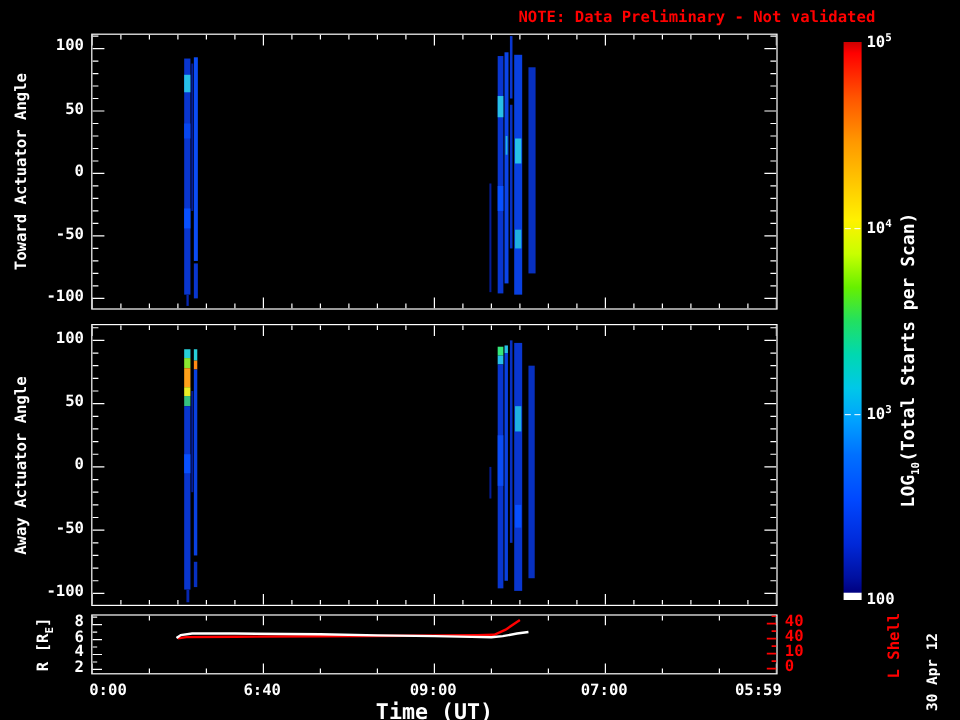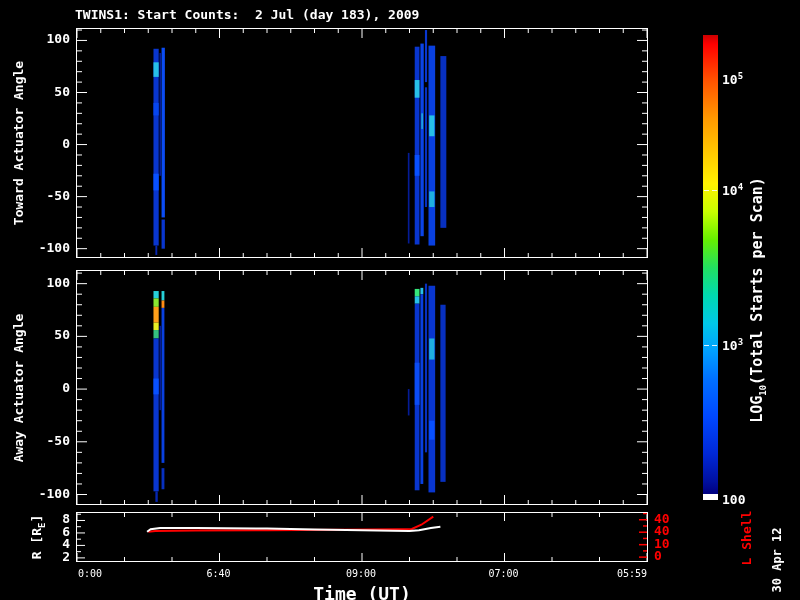--- a/index.html
+++ b/index.html
@@ -11,35 +11,35 @@
   .panel{position:absolute;border:1px solid #fff;box-sizing:border-box;background:#000;}
   #panel1{left:76px;top:28px;width:572px;height:230px;}
   #panel2{left:76px;top:270px;width:572px;height:235px;}
   #panel3{left:76px;top:512px;width:572px;height:50px;}
   .panel svg{position:absolute;left:0;top:0;display:block;}
   .rot{position:absolute;transform:translate(-50%,-50%) rotate(-90deg);white-space:nowrap;
        font-weight:bold;font-size:13px;}
   .red{color:#ff0000;}
   .tickv{position:absolute;font-size:13px;font-weight:bold;text-align:right;width:44px;}
   .tickr{position:absolute;font-size:13px;font-weight:bold;text-align:left;width:34px;color:#ff0000;}
-  .xtick{position:absolute;top:568px;font-size:10px;font-weight:normal;transform:translateX(-50%);}
+  .xtick{position:absolute;top:568px;font-size:13px;font-weight:bold;transform:translateX(-50%);}
   .xlab{position:absolute;top:583px;font-size:18px;font-weight:bold;transform:translateX(-50%);}
   #cbar{position:absolute;left:703px;top:35px;width:15px;height:465px;}
   .cbtick{position:absolute;left:722px;font-size:13px;font-weight:bold;white-space:nowrap;}
   .cbtick sup{font-size:9px;}
   sub{font-size:9px;}
   .cbdash{position:absolute;height:1px;background:#fff;opacity:.85;}
   .datestamp{font-size:12px;}
   .cbtitle{font-size:15px;}
 </style>
 </head>
 <body>
 
 <div id="stage">
-  <div class="abs title-main">TWINS1: Start Counts:  2 Jul (day 183), 2009</div>
+  <div class="abs title-note">NOTE: Data Preliminary - Not validated</div>
 
   <div class="rot" style="left:18px;top:143px;">Toward Actuator Angle</div>
   <div class="rot" style="left:18px;top:388px;">Away Actuator Angle</div>
   <div class="rot" style="left:38px;top:537px;"><span>R [R</span><sub>E</sub><span>]</span></div>
   <div class="rot red" style="left:746px;top:538px;">L Shell</div>
   <div class="rot cbtitle" style="left:758px;top:300px;"><span>LOG</span><sub>10</sub><span>(Total Starts per Scan)</span></div>
   <div class="rot datestamp" style="left:777px;top:560px;">30 Apr 12</div>
 
   <div class="xlab" style="left:362px;">Time (UT)</div>
 
@@ -350,21 +350,21 @@
     <div class="tickv" style="left: 26px; top: 548.883px;">2</div>
     <div class="tickr" style="left: 654px; top: 510.732px;">40</div>
     <div class="tickr" style="left: 654px; top: 523.2px;">40</div>
     <div class="tickr" style="left: 654px; top: 535.668px;">10</div>
     <div class="tickr" style="left: 654px; top: 548.135px;">0</div>
     <div class="xtick" style="left: 90px;">0:00</div>
     <div class="xtick" style="left: 218.5px;">6:40</div>
     <div class="xtick" style="left: 361px;">09:00</div>
     <div class="xtick" style="left: 503.5px;">07:00</div>
     <div class="xtick" style="left: 632px;">05:59</div>
-    <div class="cbtick" style="top: 27px; margin-top: 44px;"><span>10</span><sup>5</sup></div>
+    <div class="cbtick" style="top: 27px;"><span>10</span><sup>5</sup></div>
     <div class="cbdash" style="left: 703.5px; top: 189.984px; width: 5px;"></div>
     <div class="cbdash" style="left: 712px; top: 189.984px; width: 5px;"></div>
     <div class="cbtick" style="top: 181.984px;"><span>10</span><sup>4</sup></div>
     <div class="cbdash" style="left: 703.5px; top: 345.015px; width: 5px;"></div>
     <div class="cbdash" style="left: 712px; top: 345.015px; width: 5px;"></div>
     <div class="cbtick" style="top: 337.015px;"><span>10</span><sup>3</sup></div>
     <div class="cbtick" style="top: 492px;">100</div>
   </div>
 
 </body></html>

